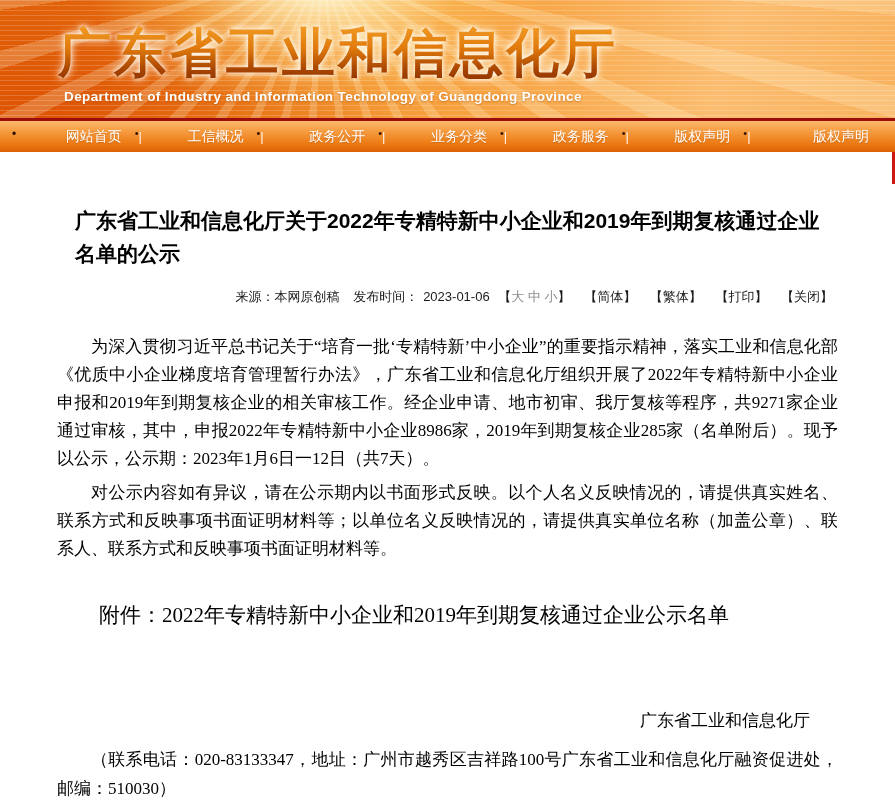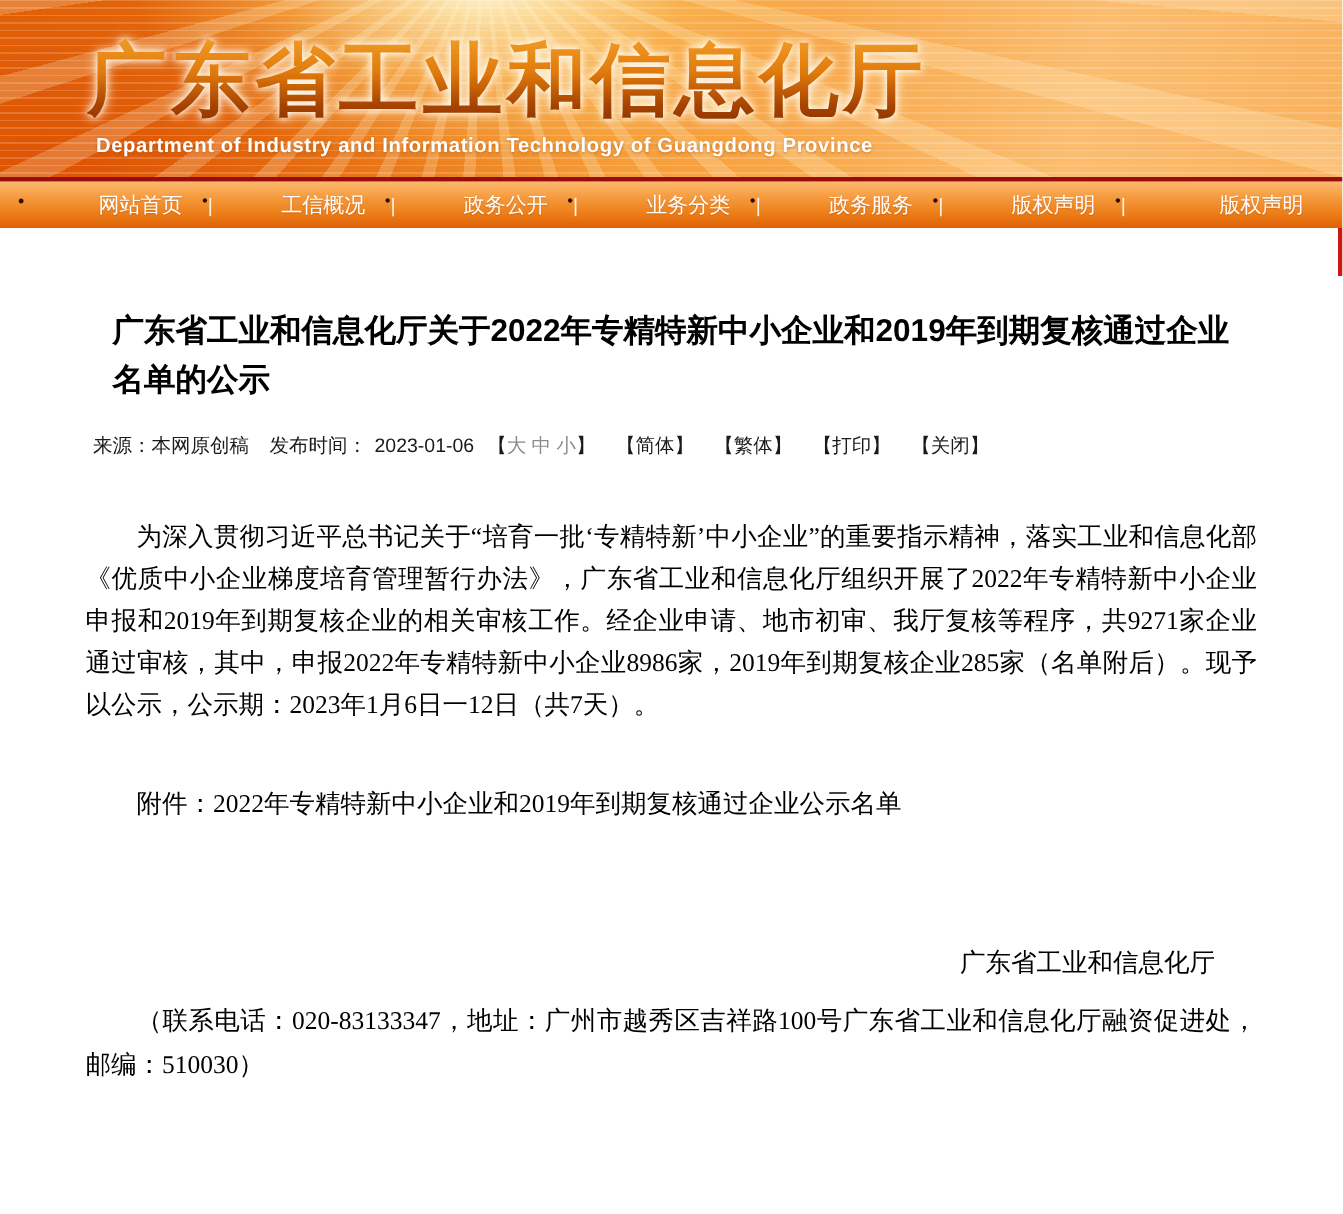--- a/index.html
+++ b/index.html
@@ -71,37 +71,37 @@
 
   
   .content { padding:52px 57px 0 57px; color:#000; }
   .article-title {
     margin:0 18px 18px 18px;
     font-size:21px; line-height:33px; font-weight:bold;
     text-align:left; color:#000;
     font-family:"Liberation Sans", sans-serif;
   }
   .meta {
-    text-align:left; font-size:13px; color:#1a1a1a;
-    margin-bottom:38px; white-space:nowrap;
+    text-align:right; font-size:13px; color:#1a1a1a;
+    margin-bottom:27px; white-space:nowrap;
   }
   .meta .seg { margin:0 5px; }
   .meta .ctrl { cursor:pointer; }
   .meta .gray { color:#8c8c8c; }
 
   .body-text p {
     font-family:"Liberation Serif", serif;
     font-size:17px; line-height:28px;
     margin:0 0 6px 0;
     text-align:justify; text-indent:2em;
     color:#000;
   }
   .attachment {
     font-family:"Liberation Serif", serif;
-    font-size:17px; line-height:28px;
+    font-size:21px; line-height:28px;
     margin:38px 0 0 0;
     text-indent:2em; color:#000; cursor:pointer;
   }
   .signature-block {
     font-family:"Liberation Serif", serif;
     font-size:17px; color:#000;
     text-align:right;
     margin-top:80px;
   }
   .sig-name { padding-right:28px; line-height:24px; }
@@ -149,20 +149,21 @@
     <span class="seg">发布时间：</span><span>2023-01-06</span>
     <span class="seg ctrl"><span>【</span><span class="gray">大 中 小</span><span>】</span></span>
     <span class="seg ctrl">【简体】</span>
     <span class="seg ctrl">【繁体】</span>
     <span class="seg ctrl">【打印】</span>
     <span class="seg ctrl">【关闭】</span>
   </div>
 
   <div class="body-text">
     <p>为深入贯彻习近平总书记关于“培育一批‘专精特新’中小企业”的重要指示精神，落实工业和信息化部《优质中小企业梯度培育管理暂行办法》，广东省工业和信息化厅组织开展了2022年专精特新中小企业申报和2019年到期复核企业的相关审核工作。经企业申请、地市初审、我厅复核等程序，共9271家企业通过审核，其中，申报2022年专精特新中小企业8986家，2019年到期复核企业285家（名单附后）。现予以公示，公示期：2023年1月6日一12日（共7天）。</p>
+    <p>对公示内容如有异议，请在公示期内以书面形式反映。以个人名义反映情况的，请提供真实姓名、联系方式和反映事项书面证明材料等；以单位名义反映情况的，请提供真实单位名称（加盖公章）、联系人、联系方式和反映事项书面证明材料等。</p>
   </div>
 
   <p class="attachment">附件：2022年专精特新中小企业和2019年到期复核通过企业公示名单</p>
 
   <div class="signature-block">
     <div class="sig-name">广东省工业和信息化厅</div>
   </div>
 
   <p class="contact">（联系电话：020-83133347，地址：广州市越秀区吉祥路100号广东省工业和信息化厅融资促进处，邮编：510030）</p>
 </main>

